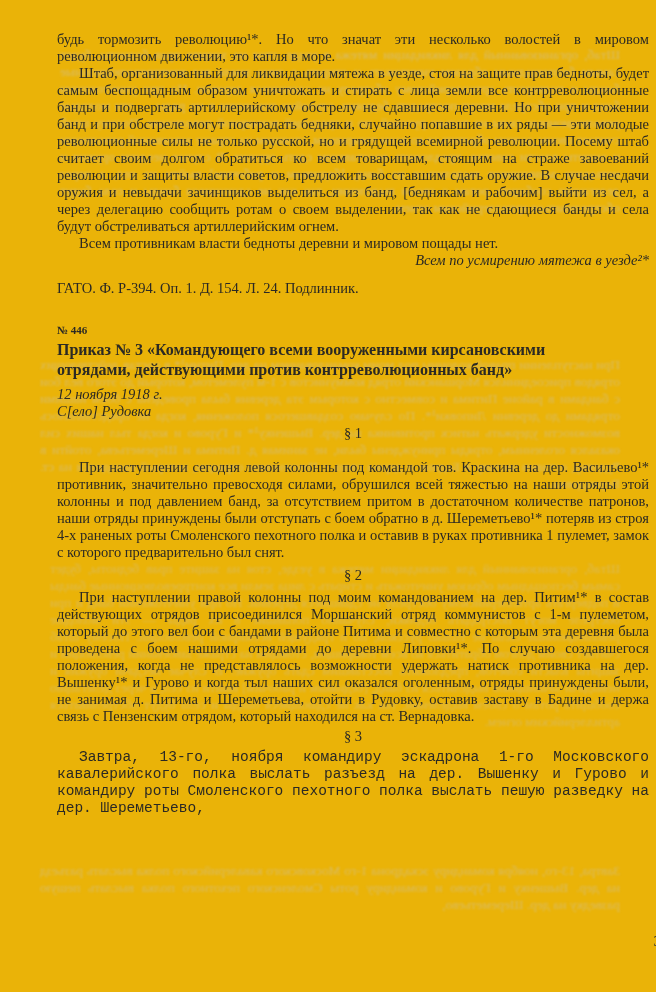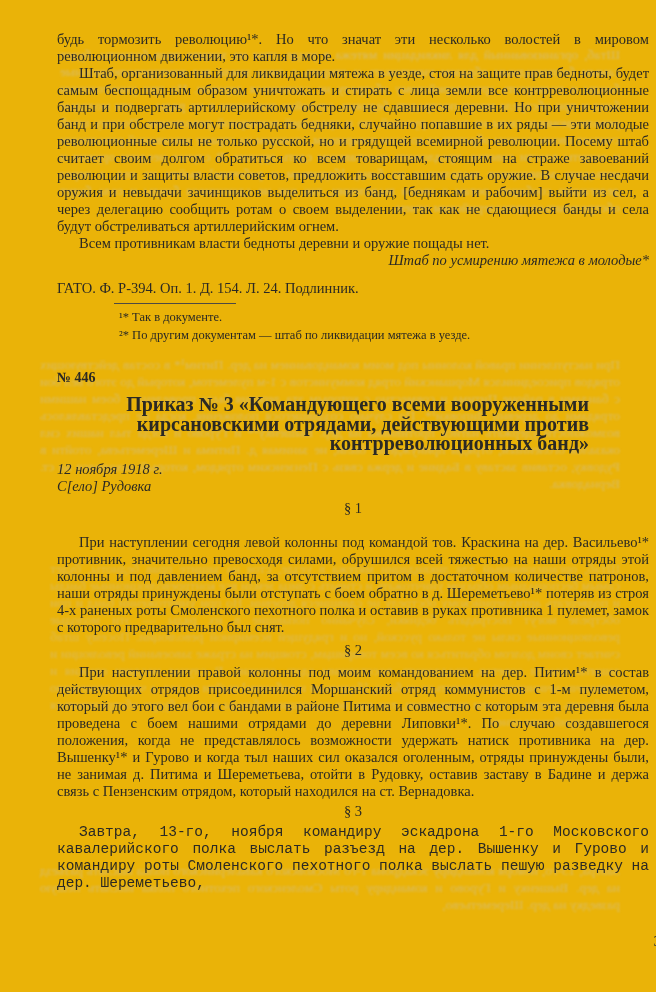--- a/index.html
+++ b/index.html
@@ -34,22 +34,22 @@
     padding:31px 31px 0 33px;
     font-size:14.5px;line-height:17px;
   }
   p{margin:0;text-align:justify;}
   .indent{text-indent:22px;}
   .signature{text-align:right;font-style:italic;margin-top:0;}
   .archive{margin-top:11px;text-align:left;}
   .fnblock{margin-top:6px;}
   .fnrule{width:122px;height:0;border-top:1px solid #4d4a44;margin:0 0 4px 57px;}
   .footnote{margin-left:62px;font-size:12.5px;line-height:18px;text-align:left;}
-  .docnum{margin-top:24px;font-weight:bold;font-size:14px;line-height:19px;text-align:left;}
-  .title{margin-top:8px;font-weight:bold;font-size:20px;line-height:19.5px;text-align:right;padding-right:60px;text-indent:0;}
+  .docnum{margin-top:24px;font-weight:bold;font-size:11px;line-height:19px;text-align:left;}
+  .title{font-weight:bold;font-size:16px;line-height:19.5px;text-align:left;padding-right:60px;text-indent:0;}
   .date{margin-top:7px;text-align:left;font-style:italic;}
   .place{font-style:italic;text-align:left;}
   .sechead{margin-top:5px;text-align:center;text-indent:0;}
   .sec1head{margin-top:5px;}
   .secpara{margin-top:17px;}
   .sec2head{margin-top:6px;}
   .sec2para{margin-top:5px;}
   .sec3head{margin-top:3px;}
   .sec3para{margin-top:4px;font-family:Liberation Mono, monospace;}
   .pagenum{
@@ -67,29 +67,24 @@
     <div class="b" style="left:40px;top:356px;width:580px;height:170px;opacity:.5;">При наступлении правой колонны под моим командованием на дер. Питим¹* в состав действующих отрядов присоединился Моршанский отряд коммунистов с 1-м пулеметом, который до этого вел бои с бандами в районе Питима и совместно с которым эта деревня была проведена с боем нашими отрядами до деревни Липовки¹*. По случаю создавшегося положения, когда не представлялось возможности удержать натиск противника на дер. Вышенку¹* и Гурово и когда тыл наших сил оказался оголенным, отряды принуждены были, не занимая д. Питима и Шереметьева, отойти в Рудовку, оставив заставу в Бадине и держа связь с Пензенским отрядом, который находился на ст. Вернадовка.</div>
     <div class="b" style="left:50px;top:560px;width:570px;height:300px;opacity:.42;">Штаб, организованный для ликвидации мятежа в уезде, стоя на защите прав бедноты, будет самым беспощадным образом уничтожать и стирать с лица земли все контрреволюционные банды и подвергать артиллерийскому обстрелу не сдавшиеся деревни. Но при уничтожении банд и при обстреле могут пострадать бедняки, случайно попавшие в их ряды — эти молодые революционные силы не только русской, но и грядущей всемирной революции. Посему штаб считает своим долгом обратиться ко всем товарищам, стоящим на страже завоеваний революции и защиты власти советов, предложить восставшим сдать оружие. В случае несдачи оружия и невыдачи зачинщиков выделиться из банд, [беднякам и рабочим] выйти из сел, а через делегацию сообщить ротам о своем выделении, так как не сдающиеся банды и села будут обстреливаться артиллерийским огнем.</div>
     <div class="b" style="left:40px;top:862px;width:580px;height:60px;opacity:.5;">Завтра, 13-го, ноября командиру эскадрона 1-го Московского кавалерийского полка выслать разъезд на дер. Вышенку и Гурово и командиру роты Смоленского пехотного полка выслать пешую разведку на дер. Шереметьево,</div>
   </div>
 
   <div class="content">
 
     <section>
       <p>будь тормозить революцию¹*. Но что значат эти несколько волостей в мировом революционном движении, это капля в море.</p>
       <p class="indent">Штаб, организованный для ликвидации мятежа в уезде, стоя на защите прав бедноты, будет самым беспощадным образом уничтожать и стирать с лица земли все контрреволюционные банды и подвергать артиллерийскому обстрелу не сдавшиеся деревни. Но при уничтожении банд и при обстреле могут пострадать бедняки, случайно попавшие в их ряды — эти молодые революционные силы не только русской, но и грядущей всемирной революции. Посему штаб считает своим долгом обратиться ко всем товарищам, стоящим на страже завоеваний революции и защиты власти советов, предложить восставшим сдать оружие. В случае несдачи оружия и невыдачи зачинщиков выделиться из банд, [беднякам и рабочим] выйти из сел, а через делегацию сообщить ротам о своем выделении, так как не сдающиеся банды и села будут обстреливаться артиллерийским огнем.</p>
-      <p class="indent">Всем противникам власти бедноты деревни и оружие пощады нет.</p>
-      <p class="signature">Штаб по усмирению мятежа в молодые*</p>
+      <p class="indent">Всем противникам власти бедноты деревни и мировом пощады нет.</p>
+      <p class="signature">Всем по усмирению мятежа в уезде²*</p>
       <p class="archive">ГАТО. Ф. Р-394. Оп. 1. Д. 154. Л. 24. Подлинник.</p>
 
-      <div class="fnblock">
-        <div class="fnrule"></div>
-        <p class="footnote">¹* Так в документе.</p>
-        <p class="footnote">²* По другим документам — штаб по ликвидации мятежа в уезде.</p>
-      </div>
     </section>
 
     <section>
       <p class="docnum">№ 446</p>
       <p class="title">Приказ № 3 «Командующего всеми вооруженными кирсановскими отрядами, действующими против контрреволюционных банд»</p>
       <p class="date">12 ноября 1918 г.</p>
       <p class="place">С[ело] Рудовка</p>
 
       <p class="sechead sec1head">§ 1</p>
       <p class="indent secpara">При наступлении сегодня левой колонны под командой тов. Краскина на дер. Васильево¹* противник, значительно превосходя силами, обрушился всей тяжестью на наши отряды этой колонны и под давлением банд, за отсутствием притом в достаточном количестве патронов, наши отряды принуждены были отступать с боем обратно в д. Шереметьево¹* потеряв из строя 4-х раненых роты Смоленского пехотного полка и оставив в руках противника 1 пулемет, замок с которого предварительно был снят.</p>

